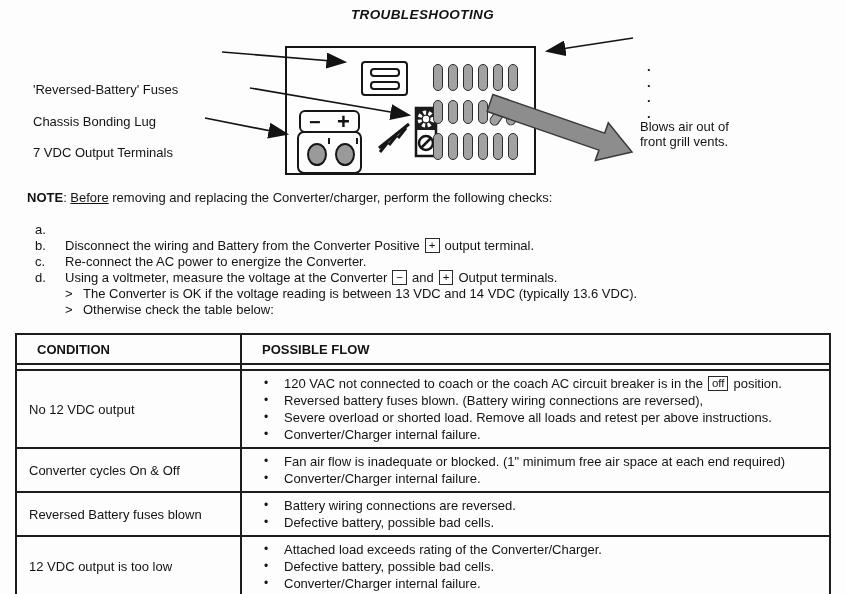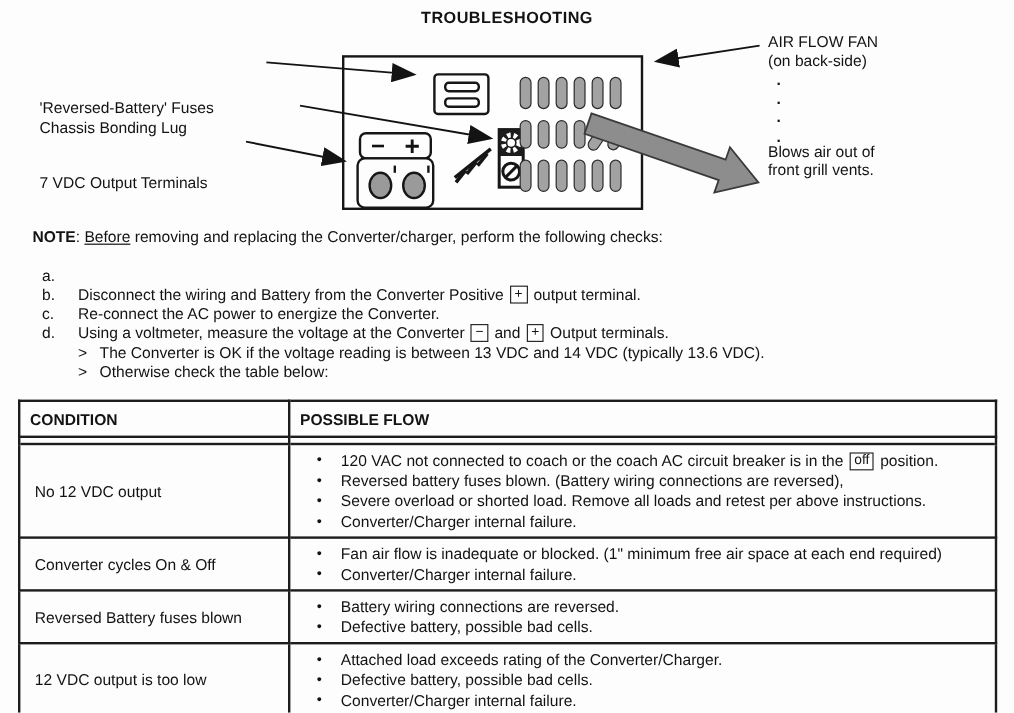--- a/index.html
+++ b/index.html
@@ -6,21 +6,21 @@
   html,body { background:#fff; }
   .page {
     position: relative; width: 845px; height: 594px;
     background: #fdfdfd; color: #131313;
     font-family: "Liberation Sans", sans-serif; font-size: 13px;
     overflow: hidden;
   }
   .abs { position: absolute; }
   .title {
     top: 7px; left: 0; width: 100%; text-align: center;
-    font-weight: bold; font-size: 13.5px; letter-spacing: .4px;
+    font-weight: bold; font-style: italic; font-size: 13.5px; letter-spacing: .4px;
   }
   .dlabel { font-size: 13px; white-space: nowrap; margin-top: 35px; }
 
   
   .device { left: 285px; top: 46px; width: 251px; height: 129px; border: 2px solid #161616; background: #fefefe; }
   .fusebox { left: 74px; top: 13px; width: 47px; height: 35px; border: 2px solid #161616; border-radius: 4px; }
   .fuseslot { left: 7px; width: 30px; height: 9px; border: 2px solid #161616; border-radius: 4px; }
   .fs1 { top: 5px; } .fs2 { top: 18px; }
   .termblock { left: 10px; top: 62px; width: 66px; height: 66px; }
   .termtop { left: 2px; top: 0; width: 61px; height: 23px; border: 2px solid #161616; border-radius: 6px;
@@ -54,39 +54,39 @@
   .step .letter { width: 30px; flex: 0 0 30px; }
   .substep { height: 16px; display: flex; align-items: center; margin-left: 30px; white-space: nowrap; }
   .substep .marker { width: 18px; flex: 0 0 18px; }
   .ibox { display: inline-block; border: 1px solid #2a2a2a; padding: 0 3px; margin: 0 5px;
           font-size: 11.5px; line-height: 13px; vertical-align: 1px; background: #fff; }
 
   
   table.tbl { position: absolute; left: 15px; top: 333px; width: 816px;
               border-collapse: collapse; table-layout: fixed; font-size: 13px; }
   .tbl th, .tbl td { border: 2px solid #1d1d1d; }
-  .tbl th { height: 30px; text-align: left; padding-left: 8px; font-size: 13px; }
+  .tbl th { height: 30px; text-align: left; padding-left: 20px; font-size: 13px; }
   .tbl tr.gap td { height: 6px; border-top: none; border-bottom: none; padding: 0; }
   .col1 { width: 225px; }
   td.cond { padding-left: 12px; vertical-align: middle; }
   td.causes { padding: 4px 6px; vertical-align: middle; }
   .r1 td { height: 76px; } .r2 td { height: 40px; } .r3 td { height: 36px; } .r4 td { height: 58px; }
   .cause { display: flex; line-height: 17px; }
   .cause .b { flex: 0 0 36px; text-align: center; font-size: 12px; }
   .cause .t { flex: 1; }
 </style>
 </head>
 <body>
 
 <div class="page">
 
   <div class="abs title">TROUBLESHOOTING</div>
 
   <div class="abs dlabel" style="left:33px; top:47px;">'Reversed-Battery' Fuses</div>
-  <div class="abs dlabel" style="left:33px; top:64px;">Chassis Bonding Lug</div>
+  <div class="abs dlabel" style="left:33px; top:79px;">Chassis Bonding Lug</div>
   <div class="abs dlabel" style="left:33px; top:110px;">7 VDC Output Terminals</div>
 
   <div class="abs device">
     <div class="abs fusebox">
       <div class="abs fuseslot fs1"></div>
       <div class="abs fuseslot fs2"></div>
     </div>
 
     <div class="abs termblock">
       <div class="abs termtop">
@@ -132,24 +132,20 @@
       <div class="vent tilt2"></div>
       <div class="vent"></div>
       <div class="vent"></div>
       <div class="vent"></div>
       <div class="vent"></div>
       <div class="vent"></div>
       <div class="vent"></div>
     </div>
   </div>
 
-  <div class="abs fanlabel">
-    <div>AIR FLOW FAN</div>
-    <div>(on back-side)</div>
-  </div>
   <div class="abs fandots">
     <div>.</div>
     <div>.</div>
     <div>.</div>
     <div>.</div>
   </div>
   <div class="abs blowlabel">
     <div>Blows air out of</div>
     <div>front grill vents.</div>
   </div>

